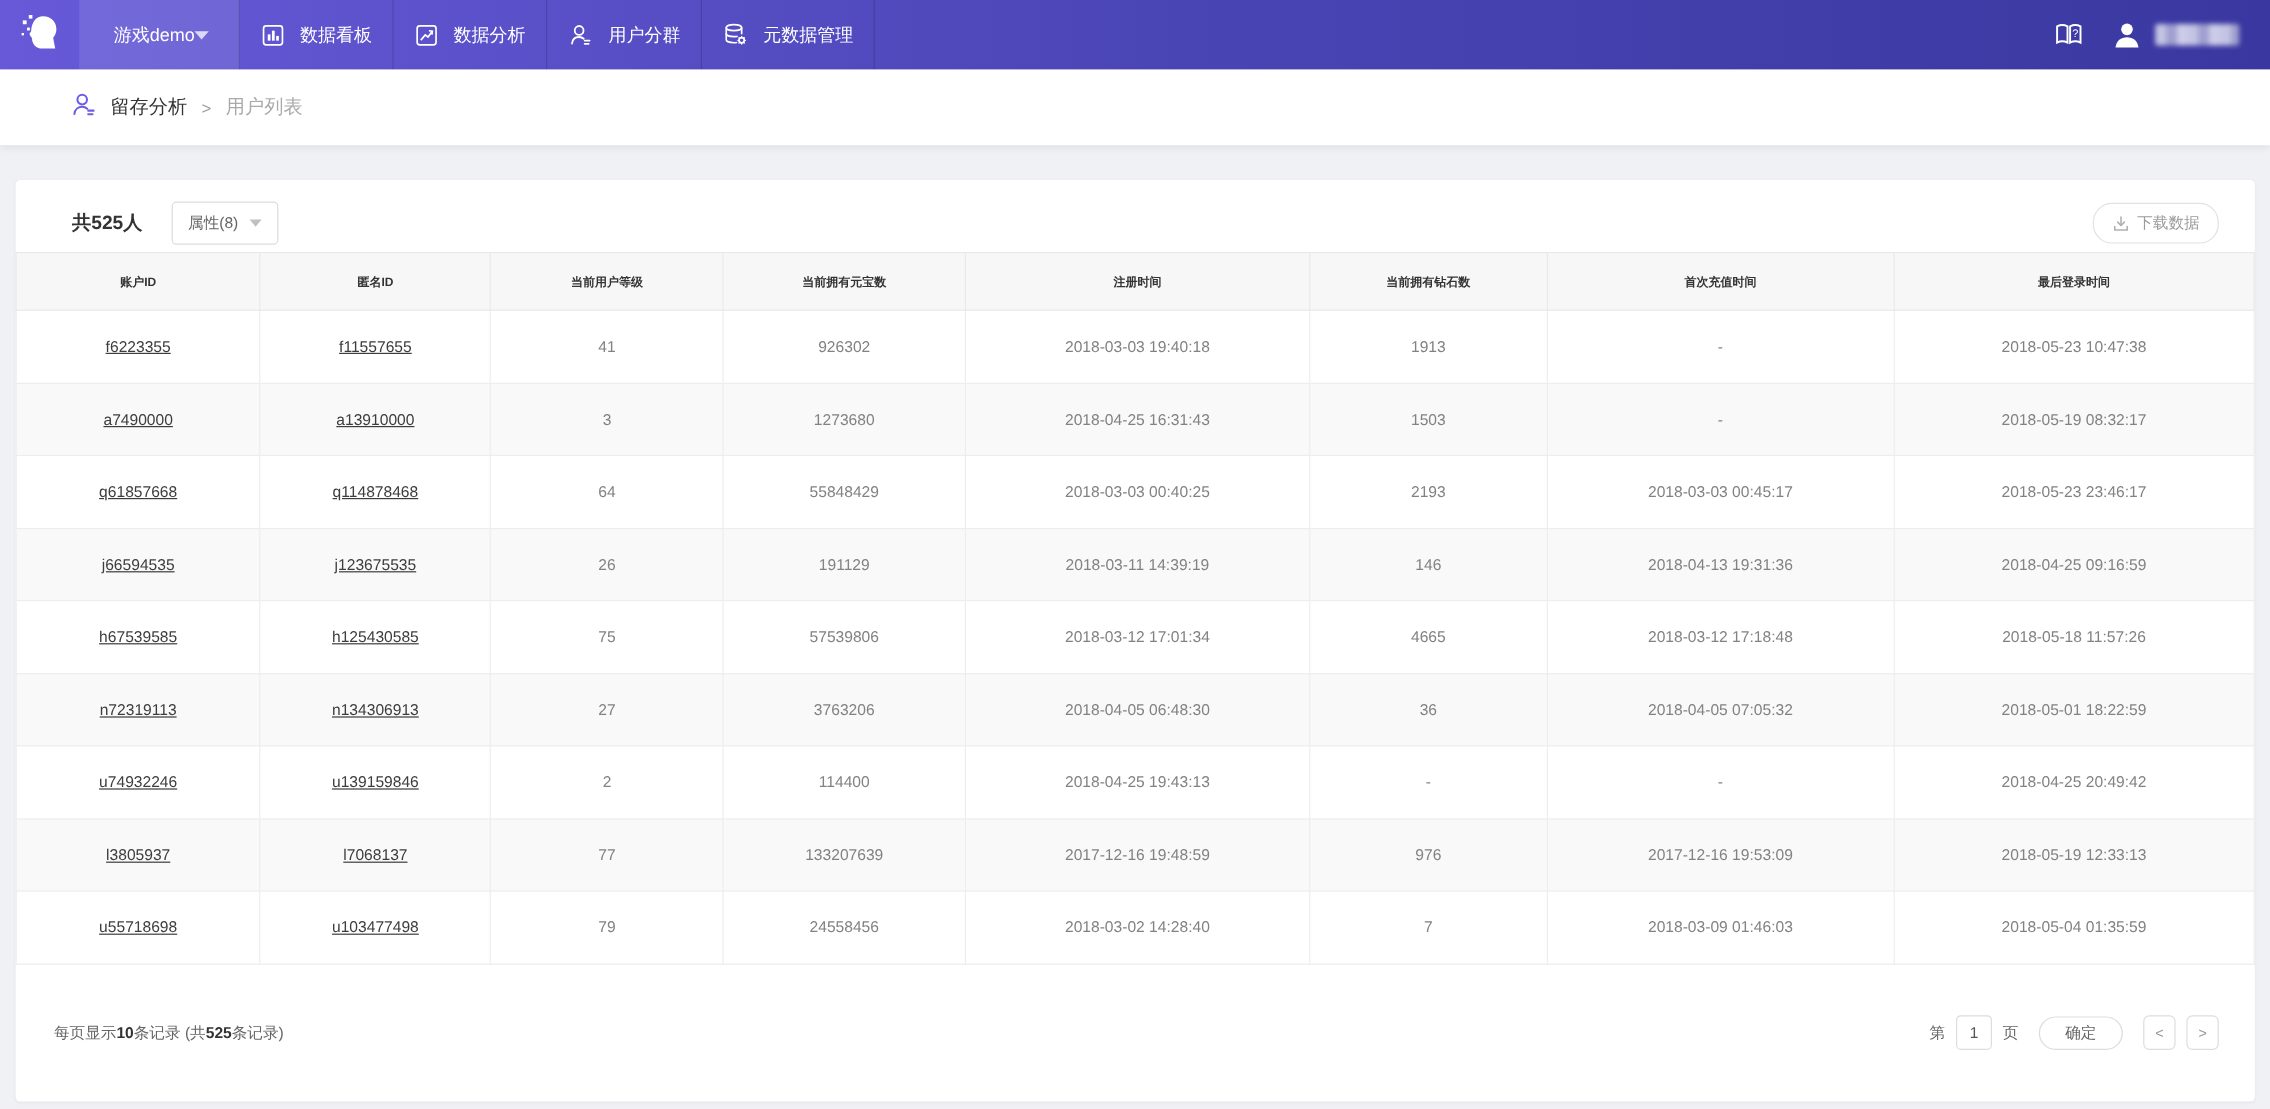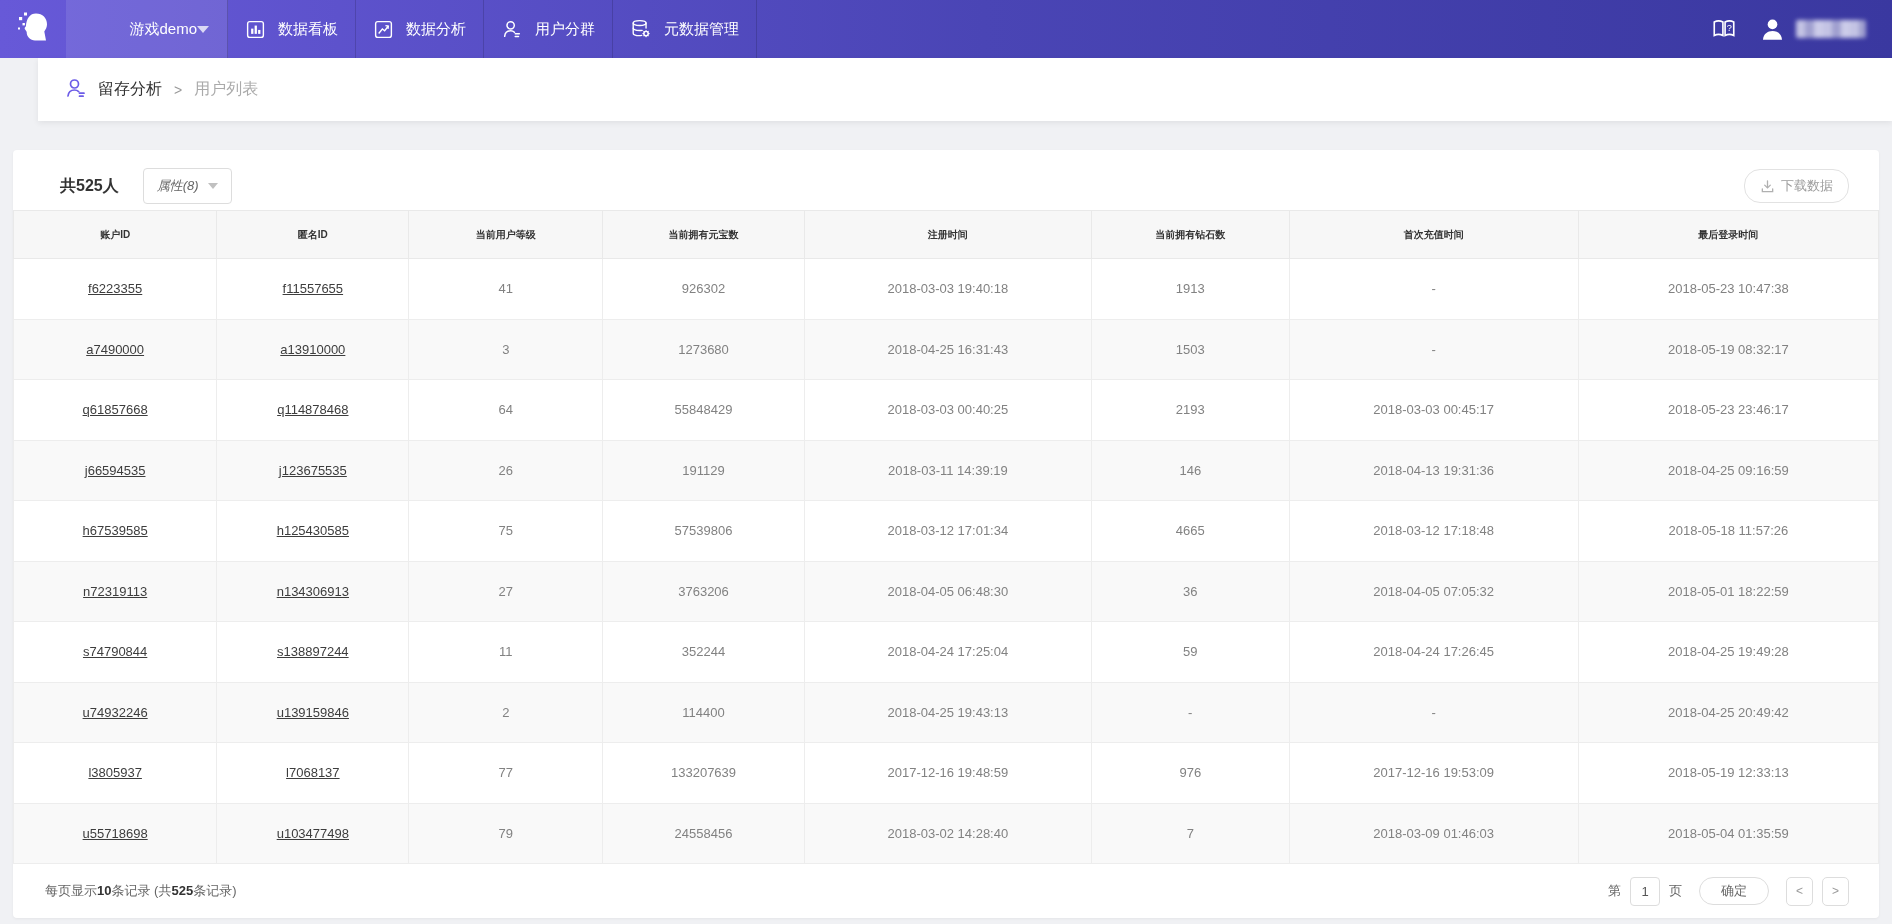--- a/index.html
+++ b/index.html
@@ -5,54 +5,54 @@
   * { margin:0; padding:0; box-sizing:border-box; }
   html,body { width:1892px; height:924px; overflow:hidden;
     font-family:"Liberation Sans","DejaVu Sans",sans-serif;
     background:#f0f1f4; color:#333; }
 
   
   .navbar { height:58px; display:flex; align-items:stretch;
     background:linear-gradient(90deg,#6759d8 0%,#4a45b5 52%,#3a38a0 100%);
     color:#fff; }
   .nav-logo { width:66px; display:flex; align-items:center; justify-content:center; }
-  .project-selector { width:162px; display:flex; align-items:center; justify-content:flex-end;
+  .project-selector { width:134px; display:flex; align-items:center; justify-content:center;
     padding:0 18px 0 22px; background:rgba(255,255,255,0.10);
     border-right:1px solid rgba(0,0,0,0.18); cursor:pointer; }
   .project-selector .label { font-size:15px; }
   .caret-down { width:0; height:0; border-left:6px solid transparent; border-right:6px solid transparent;
     border-top:7px solid rgba(255,255,255,0.75); }
   .nav-item { display:flex; align-items:center; gap:12px; padding:0 17px;
     border-right:1px solid rgba(0,0,0,0.15); font-size:15px; cursor:pointer; }
   .nav-item svg { display:block; }
   .nav-spacer { flex:1; }
   .nav-right { display:flex; align-items:center; gap:22px; padding-right:26px; }
   .nav-icon-btn { display:flex; align-items:center; cursor:pointer; }
   .user-chip { display:flex; align-items:center; gap:10px; cursor:pointer; }
   .username-redacted { width:70px; height:18px; border-radius:2px; opacity:.85;
     background:repeating-linear-gradient(90deg,#dcdcf0 0 9px,#b2b2d8 9px 18px,#e6e6f6 18px 27px);
     filter:blur(2px); }
 
   
   .breadcrumb-bar { height:63px; background:#fff; display:flex; align-items:center;
-    padding-left:26px; gap:10px; box-shadow:0 2px 6px rgba(0,0,0,0.07);
-    position:relative; z-index:2;margin-left:38px; }
+    padding-left:58px; gap:10px; box-shadow:0 2px 6px rgba(0,0,0,0.07);
+    position:relative; z-index:2; }
   .breadcrumb-bar .crumb-parent { font-size:16px; color:#333; }
   .breadcrumb-bar .crumb-sep { font-size:14px; color:#999; padding:0 2px; }
   .breadcrumb-bar .crumb-current { font-size:16px; color:#aaa; }
 
   
   .card { margin:29px 13px 0 13px; background:#fff; border-radius:4px;
     box-shadow:0 1px 3px rgba(0,0,0,0.05); height:768px; display:flex; flex-direction:column; }
 
   .toolbar { height:60px; display:flex; align-items:center; padding:12px 30px 0 47px; }
   .total-count { font-size:16px; font-weight:bold; color:#333; }
   .attr-dropdown { margin-left:24px; display:flex; align-items:center; gap:9px;
     border:1px solid #ddd; border-radius:4px; padding:8px 13px; color:#666;
-    font-size:13px; cursor:pointer; background:#fff;font-style:italic; }
+    font-size:13px; cursor:pointer; background:#fff; }
   .attr-caret { width:0; height:0; border-left:5px solid transparent; border-right:5px solid transparent;
     border-top:6px solid #c0c0c0; }
   .toolbar-spacer { flex:1; }
   .download-btn { display:flex; align-items:center; gap:6px; border:1px solid #e2e2e2;
     border-radius:16px; padding:7px 15px; color:#9b9b9b; font-size:13px;
     cursor:pointer; background:#fff; }
 
   
   table { width:100%; border-collapse:collapse; table-layout:fixed; }
   thead th { height:48px; background:#f7f7f7; border:1px solid #e9e9e9;
@@ -282,30 +282,20 @@
           <td><a class="id-link">n72319113</a></td>
           <td><a class="id-link">n134306913</a></td>
           <td>27</td>
           <td>3763206</td>
           <td>2018-04-05 06:48:30</td>
           <td>36</td>
           <td>2018-04-05 07:05:32</td>
           <td>2018-05-01 18:22:59</td>
         </tr>
         <tr>
-          <td><a class="id-link">s74790844</a></td>
-          <td><a class="id-link">s138897244</a></td>
-          <td>11</td>
-          <td>352244</td>
-          <td>2018-04-24 17:25:04</td>
-          <td>59</td>
-          <td>2018-04-24 17:26:45</td>
-          <td>2018-04-25 19:49:28</td>
-        </tr>
-        <tr>
           <td><a class="id-link">u74932246</a></td>
           <td><a class="id-link">u139159846</a></td>
           <td>2</td>
           <td>114400</td>
           <td>2018-04-25 19:43:13</td>
           <td>-</td>
           <td>-</td>
           <td>2018-04-25 20:49:42</td>
         </tr>
         <tr>

